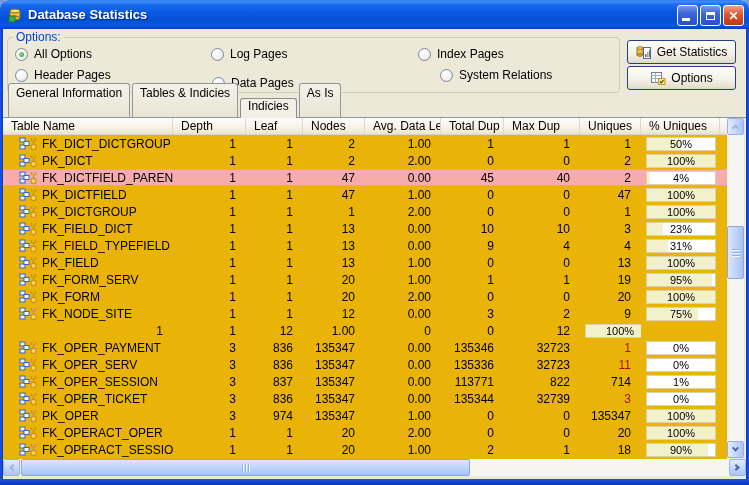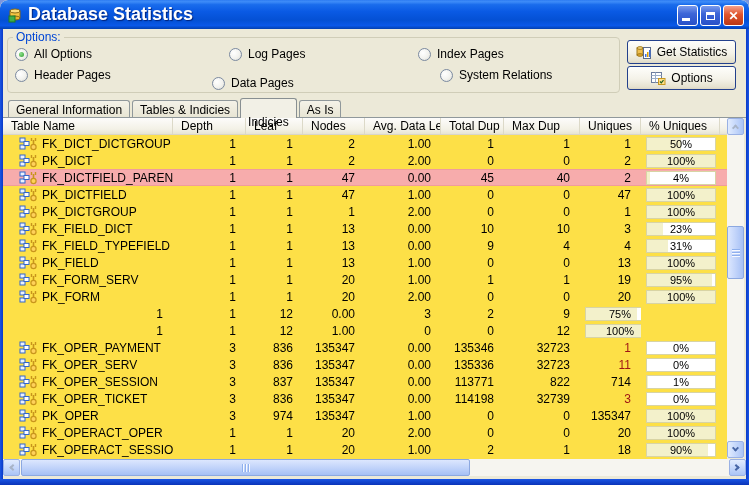--- a/index.html
+++ b/index.html
@@ -10,21 +10,21 @@
     background:#ECE9D8;overflow:hidden;border-radius:8px 8px 0 0;
   }
   
   .titlebar{
     position:absolute;left:0;top:0;width:749px;height:29px;
     border-radius:8px 8px 0 0;
     background:linear-gradient(180deg,#2E7CF2 0%,#3E8CF8 6%,#1A6CEC 16%,#0A5AE4 40%,#0450D4 70%,#0A58E8 88%,#0340B0 100%);
     display:flex;align-items:center;
   }
   .title-icon{margin:0 5px 0 7px;display:flex;}
-  .title-text{color:#fff;font-weight:bold;font-size:18px;text-shadow:1px 1px 1px #00227A;}
+  .title-text{color:#fff;font-weight:bold;font-size:13px;text-shadow:1px 1px 1px #00227A;}
   .tb-buttons{position:absolute;right:1px;top:5px;display:flex;gap:2px;}
   .tb-btn{
     width:21px;height:21px;border:1px solid #fff;border-radius:3px;
     background:linear-gradient(180deg,#7A9AEC 0%,#3D66D8 40%,#2850C8 100%);
     display:flex;align-items:center;justify-content:center;position:relative;cursor:default;
   }
   .tb-btn.close{background:linear-gradient(180deg,#F4A08C 0%,#E0542C 45%,#BB3815 100%);margin-right:4px;}
   .glyph-min{position:absolute;left:4px;bottom:4px;width:8px;height:3px;background:#fff;}
   .glyph-max{width:9px;height:8px;border:1px solid #fff;border-top:3px solid #fff;}
   .glyph-close{color:#fff;font-weight:bold;font-size:12px;line-height:1;}
@@ -49,43 +49,43 @@
   .xp-btn{
     position:absolute;left:624px;width:109px;height:24px;
     border:1px solid #23408C;border-radius:3px;
     background:linear-gradient(180deg,#FEFEFB 0%,#F4F2E8 55%,#E6E2D0 90%,#DCD7C4 100%);
     display:flex;align-items:center;justify-content:center;gap:5px;cursor:default;
   }
   .xp-btn svg{flex:0 0 auto;}
   
   .tabbar{position:absolute;left:0;top:68px;width:743px;height:21px;border-bottom:1px solid #90989B;display:flex;align-items:flex-end;padding-left:5px;}
   .tab{
-    height:17px;padding:2px 7px 0 7px;margin-right:2px;
+    height:34px;padding:2px 7px 0 7px;margin-right:2px;
     border:1px solid #90989B;border-bottom:none;border-radius:3px 3px 0 0;
     background:linear-gradient(180deg,#F4F2E8,#E8E5D4);white-space:nowrap;cursor:default;
   }
   .tab.active{
-    height:20px;padding-top:16px;margin-bottom:-1px;position:relative;z-index:2;
+    height:20px;padding-top:0;margin-bottom:-1px;position:relative;z-index:2;
     background:#F2F0E6;border-color:#888F92;
   }
   
   .lv-header{
     position:absolute;left:0;top:89px;width:724px;height:17px;
     display:grid;grid-template-columns:170px 73px 57px 62px 76px 63px 76px 61px 79px 1fr;
     background:linear-gradient(180deg,#FDFCFB 0%,#F3F1E6 70%,#E7E4D3 100%);
     border-bottom:1px solid #D9D6C8;
   }
   .hcell{padding:1px 4px 0 8px;border-right:1px solid #DCD9C8;white-space:nowrap;overflow:hidden;line-height:15px;cursor:default;}
   .hcell.first{}
   .hcell.filler{border-right:none;}
   .lv-body{position:absolute;left:0;top:106px;width:724px;height:324px;background:#fff;overflow:hidden;}
   .row{
     width:724px;height:17px;
     display:grid;grid-template-columns:170px 73px 57px 62px 76px 63px 76px 61px 79px 1fr;
-    align-items:center;background:#fde047;cursor:default;
+    align-items:center;background:#eab308;cursor:default;
   }
   .row.hl{background:#F7ACAC;box-shadow:inset 0 1px 0 #F09C9C, inset 0 -1px 0 #F09C9C;}
   .cell{white-space:nowrap;overflow:hidden;line-height:16px;}
   .cell.name{display:flex;align-items:center;padding-left:16px;gap:4px;}
   .cell.num{text-align:right;padding-right:10px;}
   .cell.num.red{color:#9E1414;}
   .row-icon{display:flex;flex:0 0 auto;}
   .pct-bar{
     position:relative;display:block;width:70px;height:14px;margin-left:5px;
     border:1px solid #D8D4A4;background:#fff;
@@ -161,21 +161,21 @@
     <span class="group-label">Options:</span>
 
     <div class="radio sel" style="left:12px;top:18px;">
       <span class="circ"></span>
       <span>All Options</span>
     </div>
     <div class="radio" style="left:12px;top:39px;">
       <span class="circ"></span>
       <span>Header Pages</span>
     </div>
-    <div class="radio" style="left:226px;top:18px;">
+    <div class="radio" style="left:208px;top:18px;">
       <span class="circ"></span>
       <span>Log Pages</span>
     </div>
     <div class="radio" style="left:209px;top:47px;">
       <span class="circ"></span>
       <span>Data Pages</span>
     </div>
     <div class="radio" style="left:415px;top:18px;">
       <span class="circ"></span>
       <span>Index Pages</span>
@@ -514,20 +514,33 @@
     <div class="cell num">20</div>
     <div class="cell">
       <span class="pct-bar">
         <span class="pct-fill" style="width: 100%;"></span>
         <span class="pct-text">100%</span>
       </span>
     </div>
     <div class="cell"></div>
   </div>
         <div class="row">
+    <div class="cell name">
+      <span class="row-icon">
+        <svg width="19" height="14" viewBox="0 0 19 14">
+          <rect x="1" y="1" width="5" height="4" fill="#EAF1FD" stroke="#3366CC" stroke-width="1"></rect>
+          <rect x="1" y="8" width="5" height="4" fill="#EAF1FD" stroke="#3366CC" stroke-width="1"></rect>
+          <rect x="5" y="4.5" width="5" height="4" fill="#FFFFFF" stroke="#3366CC" stroke-width="1"></rect>
+          <path d="M12.5 1 v3 M16.5 1 v3" fill="none" stroke="#C8951C" stroke-width="1.4"></path>
+          <path d="M14.5 3 v5" fill="none" stroke="#C8951C" stroke-width="1.6"></path>
+          <circle cx="14.5" cy="10" r="2.6" fill="#FFD159" stroke="#C8951C" stroke-width="1.2"></circle>
+        </svg>
+      </span>
+      <span class="nm">FK_NODE_SITE</span>
+    </div>
     <div class="cell num">1</div>
     <div class="cell num">1</div>
     <div class="cell num">12</div>
     <div class="cell num">0.00</div>
     <div class="cell num">3</div>
     <div class="cell num">2</div>
     <div class="cell num">9</div>
     <div class="cell">
       <span class="pct-bar">
         <span class="pct-fill" style="width: 75%;"></span>
@@ -650,21 +663,21 @@
           <path d="M14.5 3 v5" fill="none" stroke="#C8951C" stroke-width="1.6"></path>
           <circle cx="14.5" cy="10" r="2.6" fill="#FFD159" stroke="#C8951C" stroke-width="1.2"></circle>
         </svg>
       </span>
       <span class="nm">FK_OPER_TICKET</span>
     </div>
     <div class="cell num">3</div>
     <div class="cell num">836</div>
     <div class="cell num">135347</div>
     <div class="cell num">0.00</div>
-    <div class="cell num">114198</div>
+    <div class="cell num">135344</div>
     <div class="cell num">32739</div>
     <div class="cell num red">3</div>
     <div class="cell">
       <span class="pct-bar">
         <span class="pct-fill" style="width: 0%;"></span>
         <span class="pct-text">0%</span>
       </span>
     </div>
     <div class="cell"></div>
   </div>

